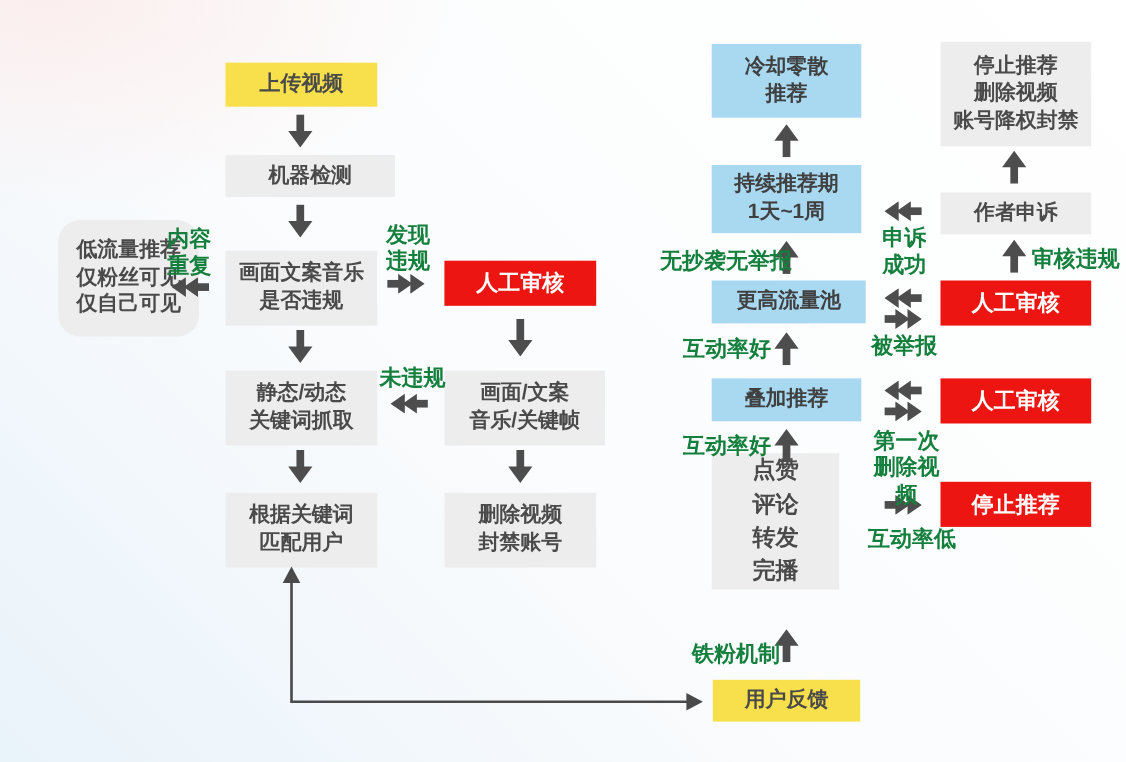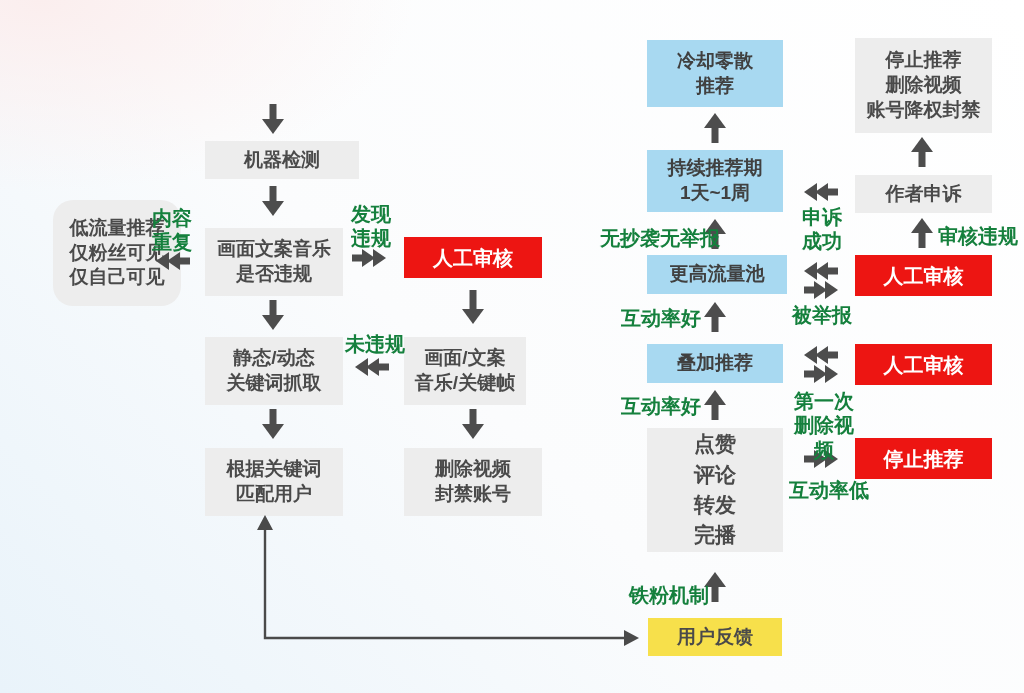--- a/index.html
+++ b/index.html
@@ -28,27 +28,27 @@
   .ctr{text-align:center;}
   .arr{position:absolute;line-height:0;}
   
   .p-upload{left:205px;top:57px;width:138px;height:40px;}
   .p-machine{left:205px;top:141px;width:154px;height:38px;}
   .p-contentcheck{left:205px;top:228px;width:138px;height:68px;}
   .p-keyword{left:205px;top:337px;width:138px;height:68px;}
   .p-match{left:205px;top:448px;width:138px;height:68px;}
   .p-lowtraffic{left:14px;top:200px;width:128px;height:106px;margin-left:39px;}
   .p-review1{left:404px;top:237px;width:138px;height:41px;}
-  .p-framecheck{left:404px;top:337px;width:122px;height:68px;}
+  .p-framecheck{left:404px;top:337px;width:146px;height:68px;}
   .p-deleteban{left:404px;top:448px;width:138px;height:68px;}
   .p-cooldown{left:647px;top:40px;width:136px;height:67px;}
   .p-sustain{left:647px;top:150px;width:136px;height:62px;}
   .p-pool{left:647px;top:255px;width:140px;height:39px;}
   .p-stacked{left:647px;top:344px;width:136px;height:39px;}
-  .p-engage{left:647px;top:428px;width:136px;height:124px;font-size:21px;line-height:1.45;}
+  .p-engage{left:647px;top:412px;width:116px;height:124px;font-size:21px;line-height:1.45;}
   .p-feedback{left:648px;top:618px;width:134px;height:38px;}
   .p-stopdelete{left:855px;top:38px;width:137px;height:95px;}
   .p-appeal{left:855px;top:175px;width:137px;height:38px;}
   .p-review2{left:855px;top:255px;width:137px;height:41px;}
   .p-review3{left:855px;top:344px;width:137px;height:41px;}
   .p-stoprec{left:855px;top:438px;width:137px;height:41px;}
   
   .a-d1{left:261px;top:104px;} .a-d2{left:261px;top:186px;}
   .a-d3{left:261px;top:300px;} .a-d4{left:261px;top:409px;}
   .a-d5{left:461px;top:290px;} .a-d6{left:461px;top:409px;}
@@ -75,20 +75,21 @@
   .l-firstreview{left:786px;top:389px;width:76px;}
   .l-loweng{left:789px;top:478px;}
   .l-reviewviol{left:938px;top:224px;}
   .l-connector{left:253px;top:513px;}
 </style>
 </head>
 <body>
 
 <div class="canvas">
 
+  <div class="node yellow p-upload">上传视频</div>
   <div class="node gray p-machine">机器检测</div>
   <div class="node gray p-contentcheck">画面文案音乐
 是否违规</div>
   <div class="node gray p-keyword">静态/动态
 关键词抓取</div>
   <div class="node gray p-match">根据关键词
 匹配用户</div>
 
   <div class="node gray rounded p-lowtraffic">低流量推荐
 仅粉丝可见

